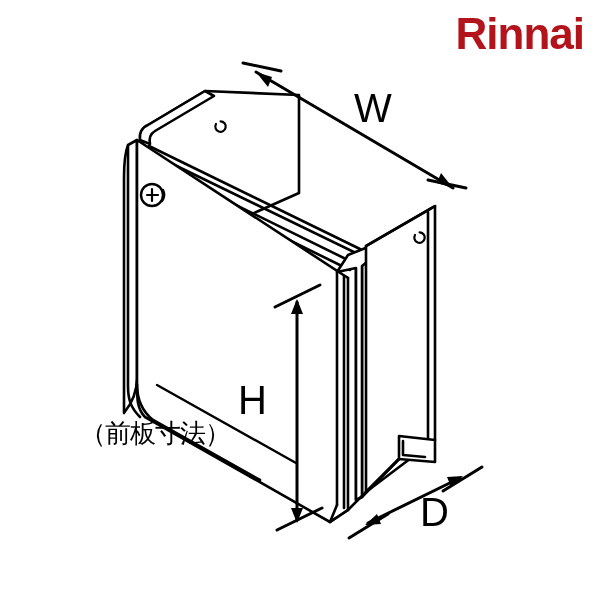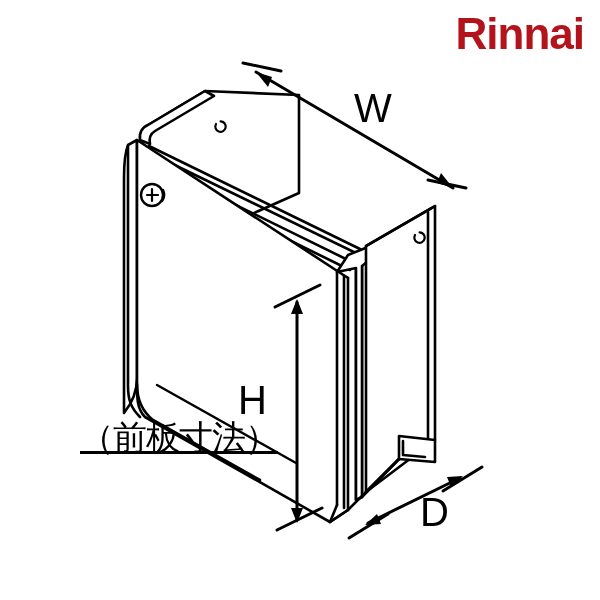--- a/index.html
+++ b/index.html
@@ -69,25 +69,24 @@
   #label-d {
     left: 420px;
     top: 492px;
     font-size: 40px;
     font-weight: 500;
   }
 
   #label-front-plate {
     left: 80px;
     top: 420px;
-    font-size: 34px;
+    font-size: 26px;
     font-family: "DejaVu Sans", "Liberation Sans", sans-serif;
     font-weight: 500;
     letter-spacing: -1px;
-    text-decoration: underline;
   }
 </style>
 </head>
 <body>
 
 <div id="stage">
 
   <div id="brand-logo">Rinnai</div>
 
   <svg id="drawing" viewBox="0 0 600 600" xmlns="http://www.w3.org/2000/svg">

